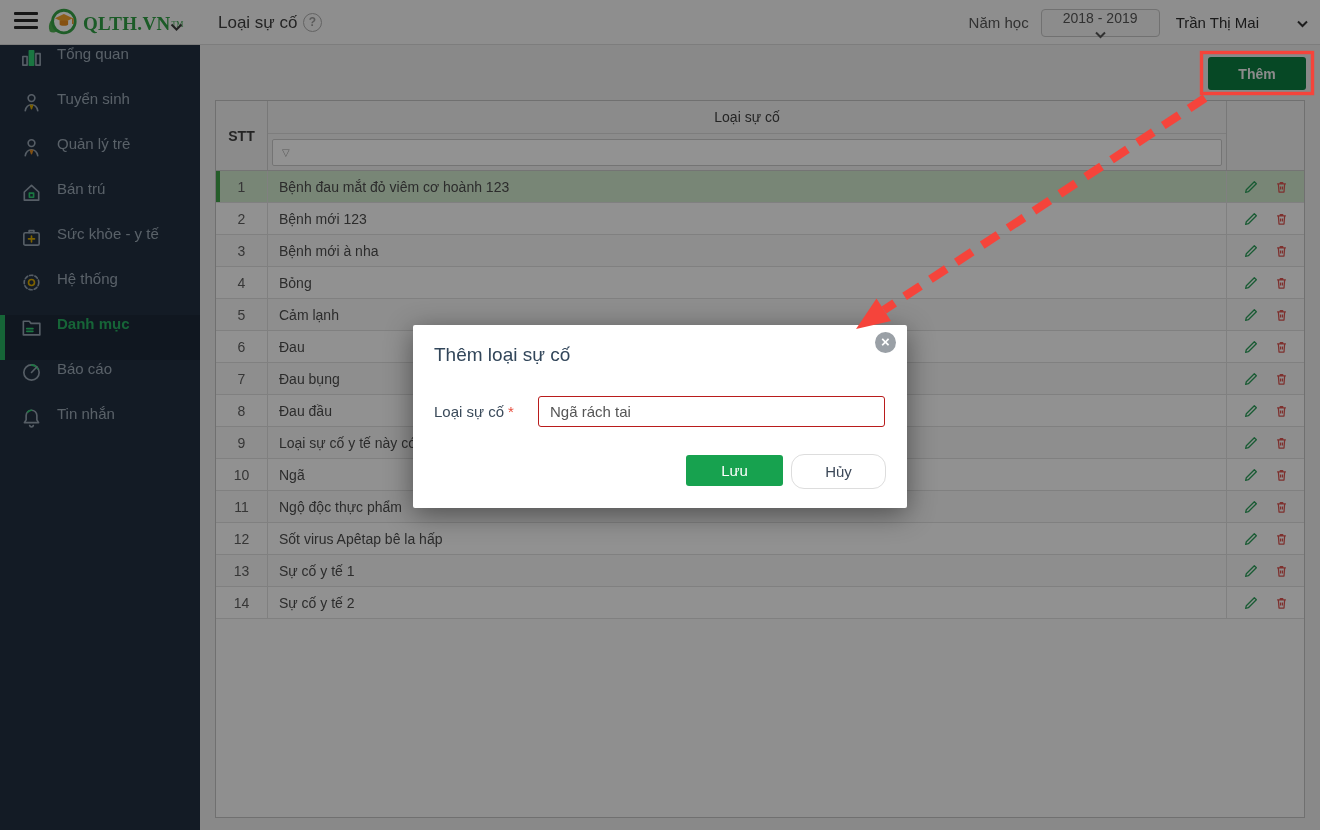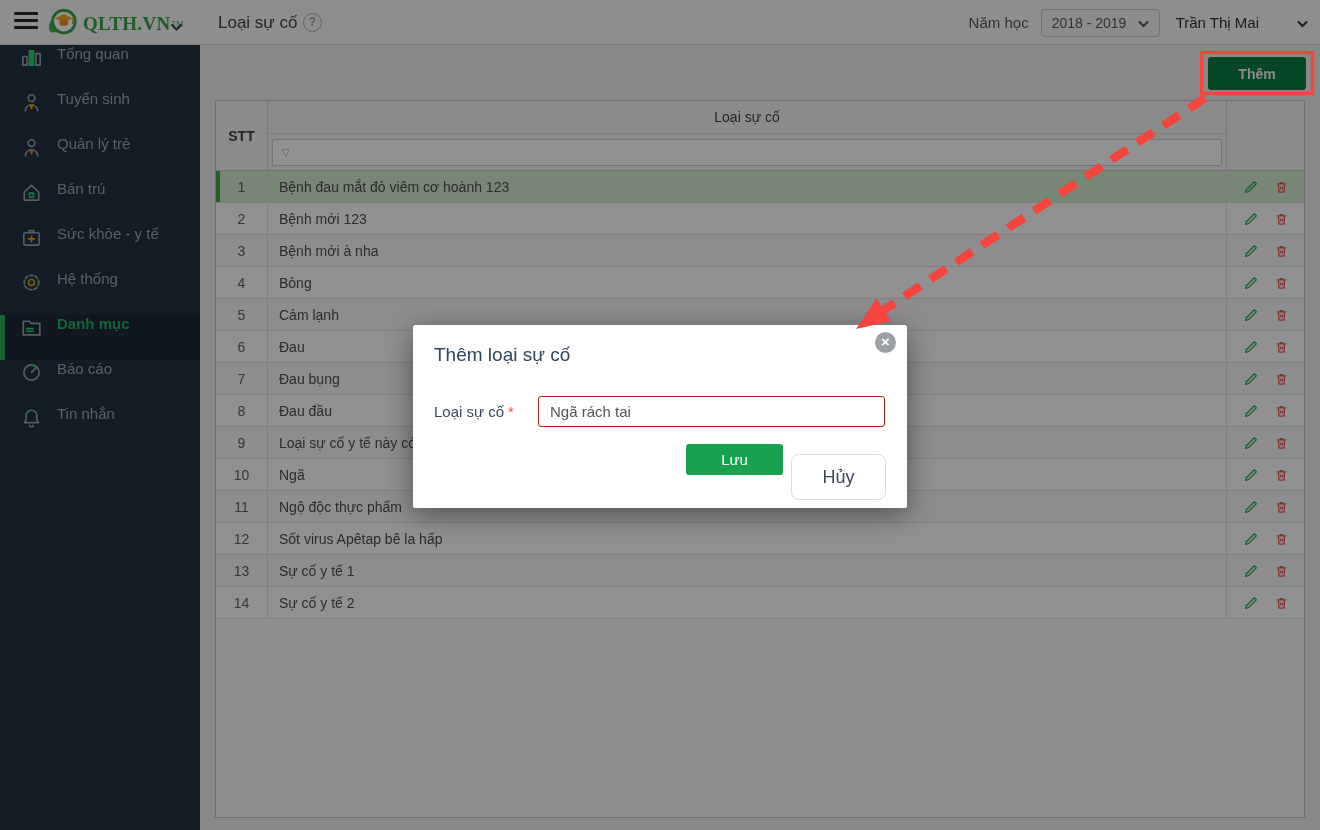--- a/index.html
+++ b/index.html
@@ -15,21 +15,21 @@
   .logo-text{font-size:19px;font-weight:bold;color:#2f9e44;letter-spacing:.3px;margin-left:5px;}
   .logo-tm{font-size:8px;color:#2f9e44;vertical-align:super;margin-left:1px;}
   .logo-chevron{position:absolute;left:170px;top:18px;}
   .page-title{position:absolute;left:218px;top:0;height:45px;line-height:45px;font-size:17px;color:#3e3e3e;}
   .help-badge{position:absolute;left:303px;top:13px;width:19px;height:19px;border:1.6px solid #ababab;
     border-radius:50%;color:#9d9d9d;font-size:12px;text-align:center;line-height:16px;font-weight:bold;}
   .topbar-right{position:absolute;right:12px;top:0;height:45px;display:flex;align-items:center;}
   .year-label{font-size:15px;color:#565656;margin-right:12px;padding-left:8px;}
   .year-select{width:119px;height:28px;border:1px solid #c3c3c3;border-radius:4px;display:flex;
     align-items:center;justify-content:space-between;padding:0 10px;font-size:14px;color:#555;
-    background:#f1f1f1;cursor:pointer;}
+    background:#f1f1f1;cursor:pointer;flex-direction:column;}
   .user-wrap{display:flex;align-items:center;margin-left:16px;cursor:pointer;gap:32px;}
   .user-name{font-size:15px;color:#2f2f2f;margin-right:6px;}
 
   
   .sidebar{position:absolute;left:0;top:45px;width:200px;height:785px;background:#223041;z-index:1;}
   .side-item{height:45px;display:flex;padding-left:13px;border-left:5px solid transparent;
     color:#9aa7b4;font-size:15px;cursor:pointer;}
   .side-item .ic{width:26px;height:24px;margin-right:13px;display:flex;align-items:center;justify-content:center;}
   .side-item.active{border-left-color:#27ae60;background:#1c2938;color:#27ae60;font-weight:bold;}
 
@@ -66,24 +66,24 @@
   .modal{position:absolute;left:413px;top:325px;width:494px;height:183px;background:#ffffff;z-index:100;
     border-radius:2px;box-shadow:0 6px 28px rgba(0,0,0,0.45);}
   .modal-title{position:absolute;left:21px;top:19px;font-size:19px;color:#32465a;font-weight:500;}
   .modal-close{position:absolute;right:11px;top:7px;width:21px;height:21px;background:#9aa0a6;border-radius:50%;
     color:#fff;font-size:15px;font-weight:bold;text-align:center;line-height:20px;cursor:pointer;}
   .field-label{position:absolute;left:21px;top:71px;height:31px;line-height:31px;font-size:15px;color:#3a4a5a;}
   .req{color:#e74c3c;margin-left:4px;}
   .field-input{position:absolute;left:125px;top:71px;width:347px;height:31px;border:1px solid #b91c1c;
     border-radius:3px;padding:0 11px;font-size:15px;color:#555;outline:none;
     font-family:"Liberation Sans","DejaVu Sans",sans-serif;}
-  .btn-save{position:absolute;left:273px;top:119px;width:97px;height:31px;background:#17a24f;color:#fff;
+  .btn-save{position:absolute;left:273px;top:130px;width:97px;height:31px;background:#17a24f;color:#fff;
     border:none;border-radius:3px;font-size:15px;cursor:pointer;font-family:"Liberation Sans","DejaVu Sans",sans-serif;}
-  .btn-cancel{position:absolute;left:378px;top:129px;width:95px;height:46px;background:#fff;color:#3c4858;
-    border:1px solid #ddd;border-radius:8px;font-size:18px;cursor:pointer;font-family:"Liberation Sans","DejaVu Sans",sans-serif;}
+  .btn-cancel{position:absolute;left:378px;top:129px;width:95px;height:35px;background:#fff;color:#3c4858;
+    border:1px solid #ddd;border-radius:13px;font-size:15px;cursor:pointer;font-family:"Liberation Sans","DejaVu Sans",sans-serif;}
 
   
   .anno{position:absolute;left:0;top:0;width:1320px;height:830px;z-index:200;pointer-events:none;}
 </style>
 </head>
 <body>
 
 <div class="topbar">
   <div class="hamburger">
       <span></span>

